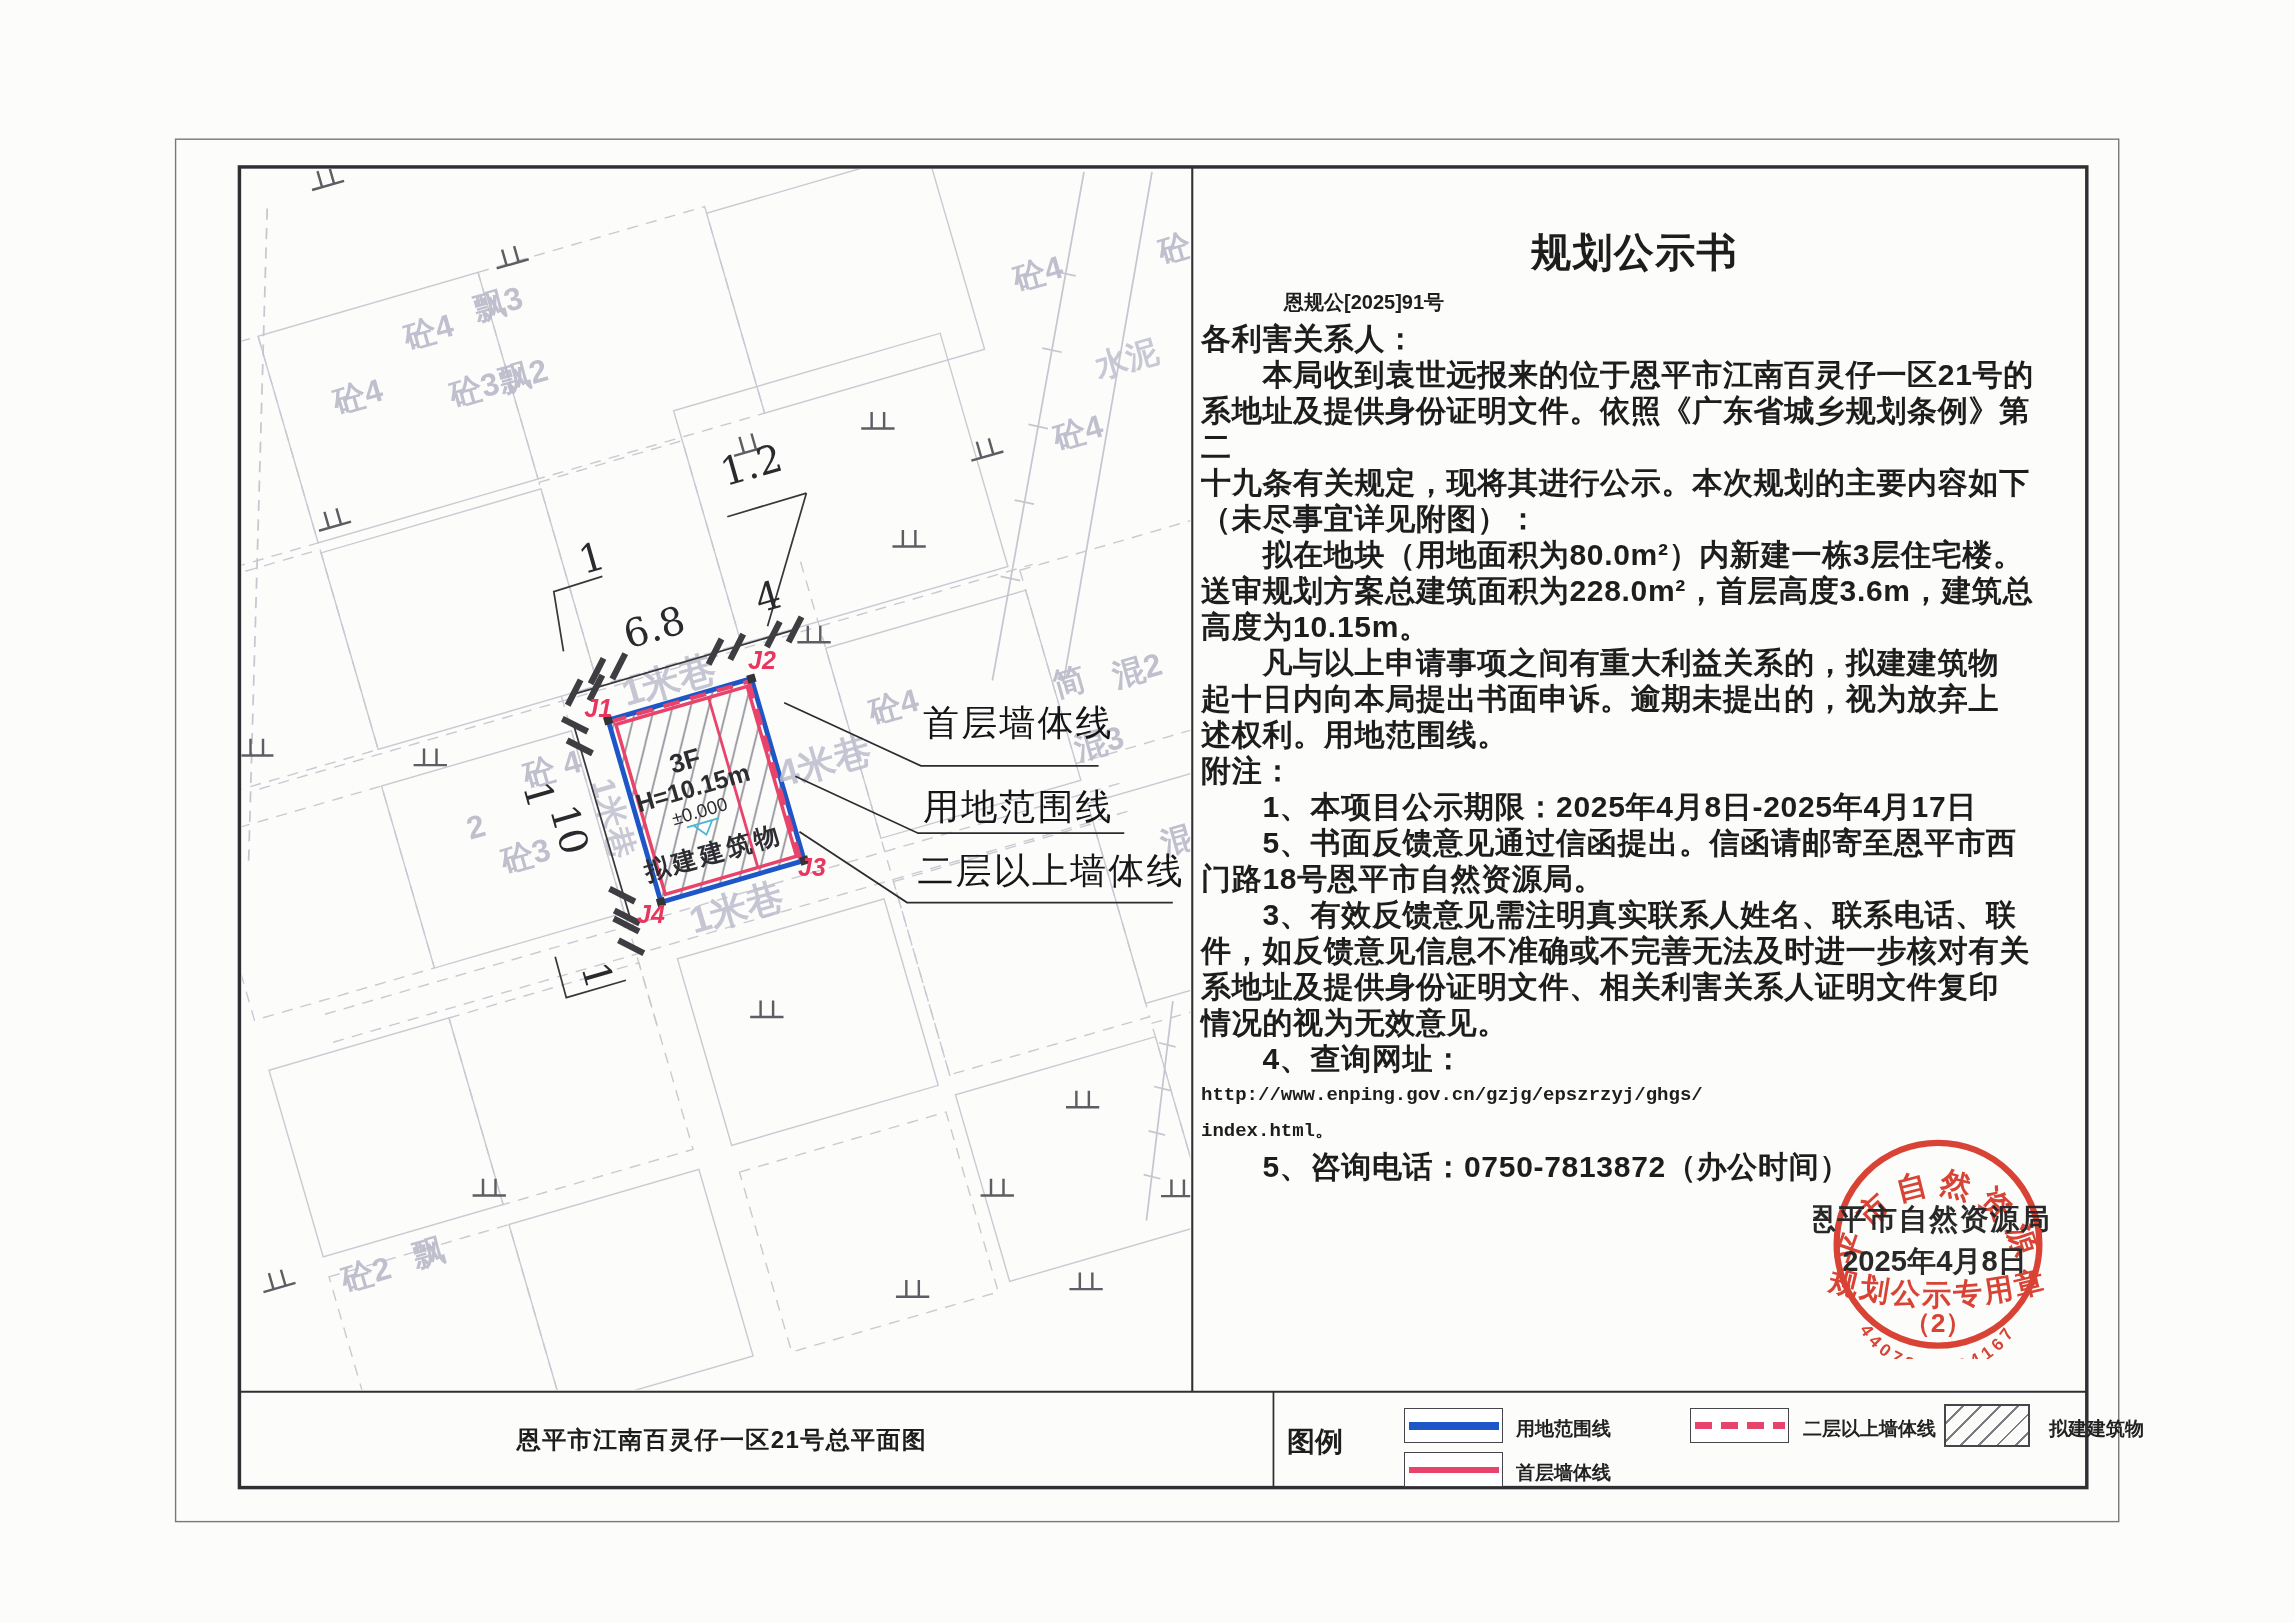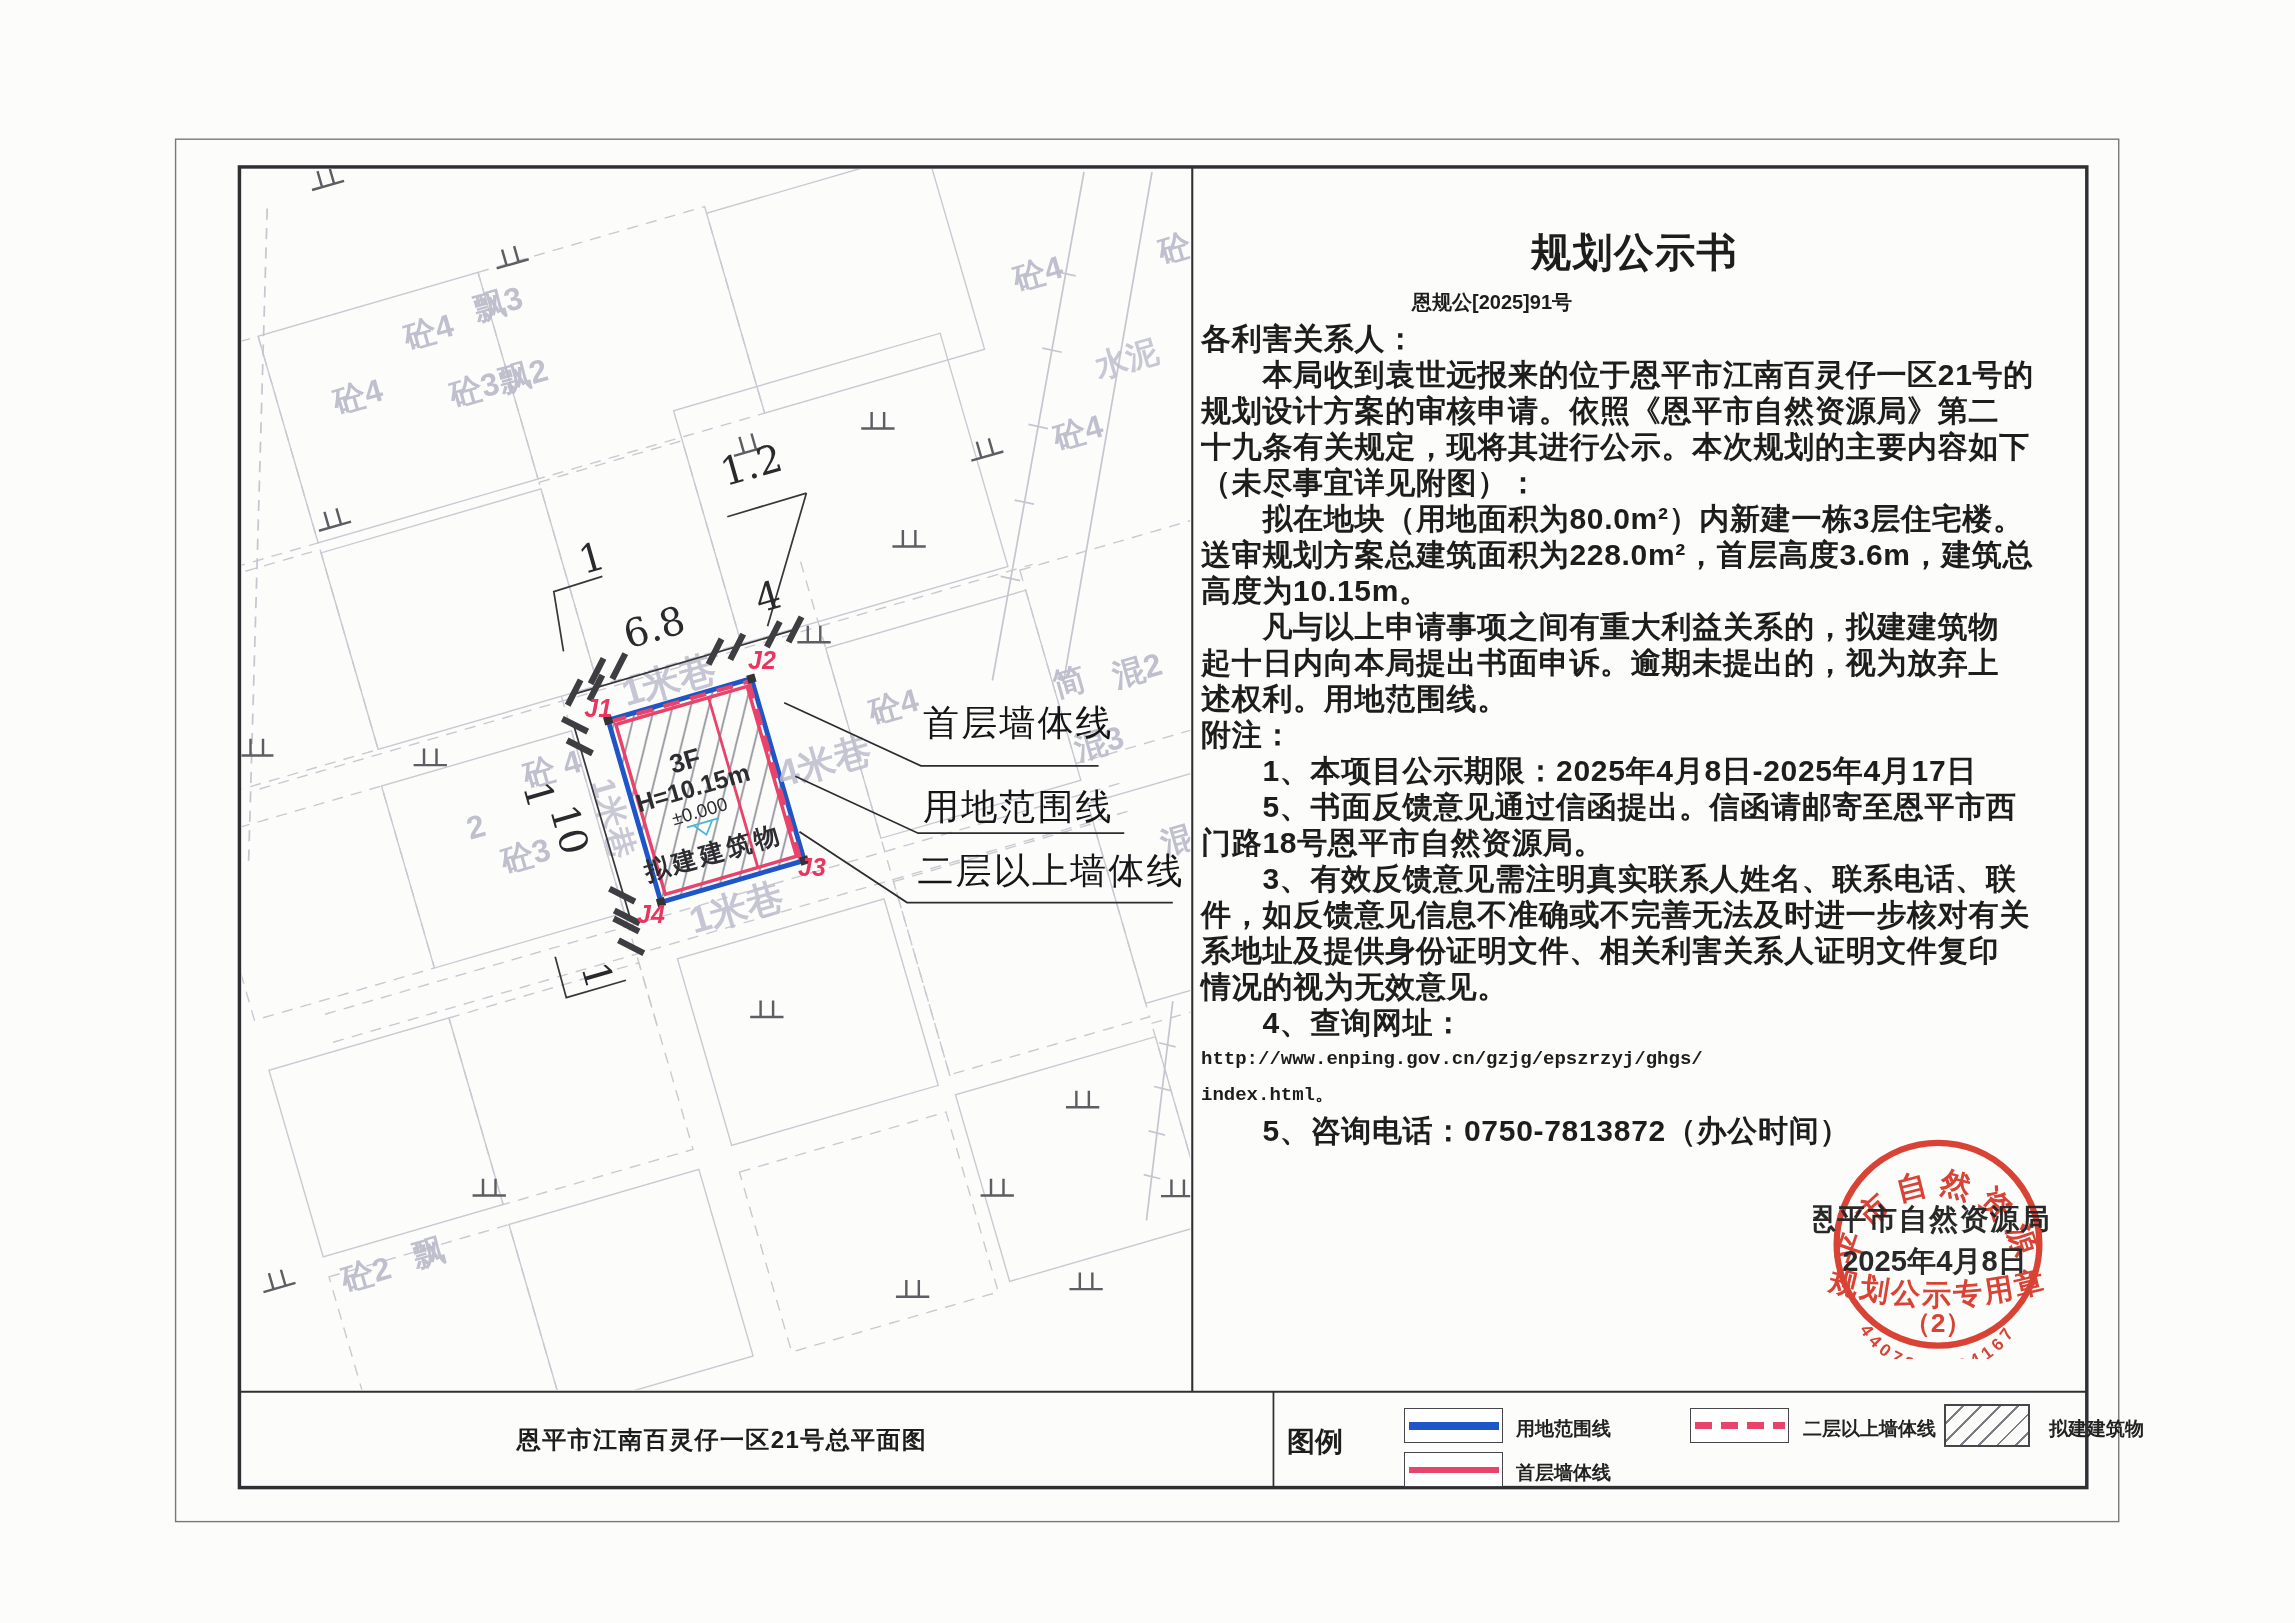--- a/index.html
+++ b/index.html
@@ -13,21 +13,21 @@
   .t-road{font-size:54px;font-weight:700;fill:#bcbccd;opacity:.85;text-anchor:middle;}
   .t-road-sm{font-size:46px;font-weight:700;fill:#bcbccd;opacity:.8;text-anchor:middle;}
   .t-parcel{font-size:46px;font-weight:600;fill:#b9b9c9;opacity:.9;text-anchor:middle;}
   .t-callout{font-size:52px;font-weight:500;fill:#161619;letter-spacing:3px;}
   .t-j{font-size:36px;font-weight:800;font-style:italic;fill:#e8365f;text-anchor:middle;}
   .t-plot{text-anchor:middle;fill:#2c2c31;}
 
   
   .doc-title{left:1322px;top:225px;width:416px;text-align:right;font-size:40px;
              font-weight:800;letter-spacing:1.4px;}
-  .doc-no{left:1284px;top:289px;width:416px;text-align:center;font-size:20px;font-weight:700;}
+  .doc-no{left:1284px;top:289px;width:416px;font-size:20px;font-weight:700;}
   .doc-body{left:1201px;top:321px;width:845px;font-size:30px;font-weight:600;
             line-height:36px;letter-spacing:0.7px;}
   .doc-body .mono{font-family:"Liberation Mono",monospace;font-size:19px;letter-spacing:0;}
 
   
   .stamp{left:1813px;top:1126px;width:250px;height:233px;mix-blend-mode:multiply;opacity:.95;}
 
   
   .caption{left:375px;top:1424px;width:694px;text-align:center;font-size:24px;
            font-weight:700;letter-spacing:1.4px;}
@@ -215,21 +215,21 @@
       <text class="t-callout" x="1322" y="1272">二层以上墙体线</text>
     </g>
   </svg>
 
   <div class="abs doc-title">规划公示书</div>
   <div class="abs doc-no">恩规公[2025]91号</div>
 
   <div class="abs doc-body">
     <div>各利害关系人：</div>
     <div>　　本局收到袁世远报来的位于恩平市江南百灵仔一区21号的</div>
-    <div>规划设计方案的审核申请。依照《恩平市自然资源局》第二</div>
+    <div>系地址及提供身份证明文件。依照《广东省城乡规划条例》第二</div>
     <div>十九条有关规定，现将其进行公示。本次规划的主要内容如下</div>
     <div>（未尽事宜详见附图）：</div>
     <div>　　拟在地块（用地面积为80.0m²）内新建一栋3层住宅楼。</div>
     <div>送审规划方案总建筑面积为228.0m²，首层高度3.6m，建筑总</div>
     <div>高度为10.15m。</div>
     <div>　　凡与以上申请事项之间有重大利益关系的，拟建建筑物</div>
     <div>起十日内向本局提出书面申诉。逾期未提出的，视为放弃上</div>
     <div>述权利。用地范围线。</div>
     <div>附注：</div>
     <div>　　1、本项目公示期限：2025年4月8日-2025年4月17日</div>

